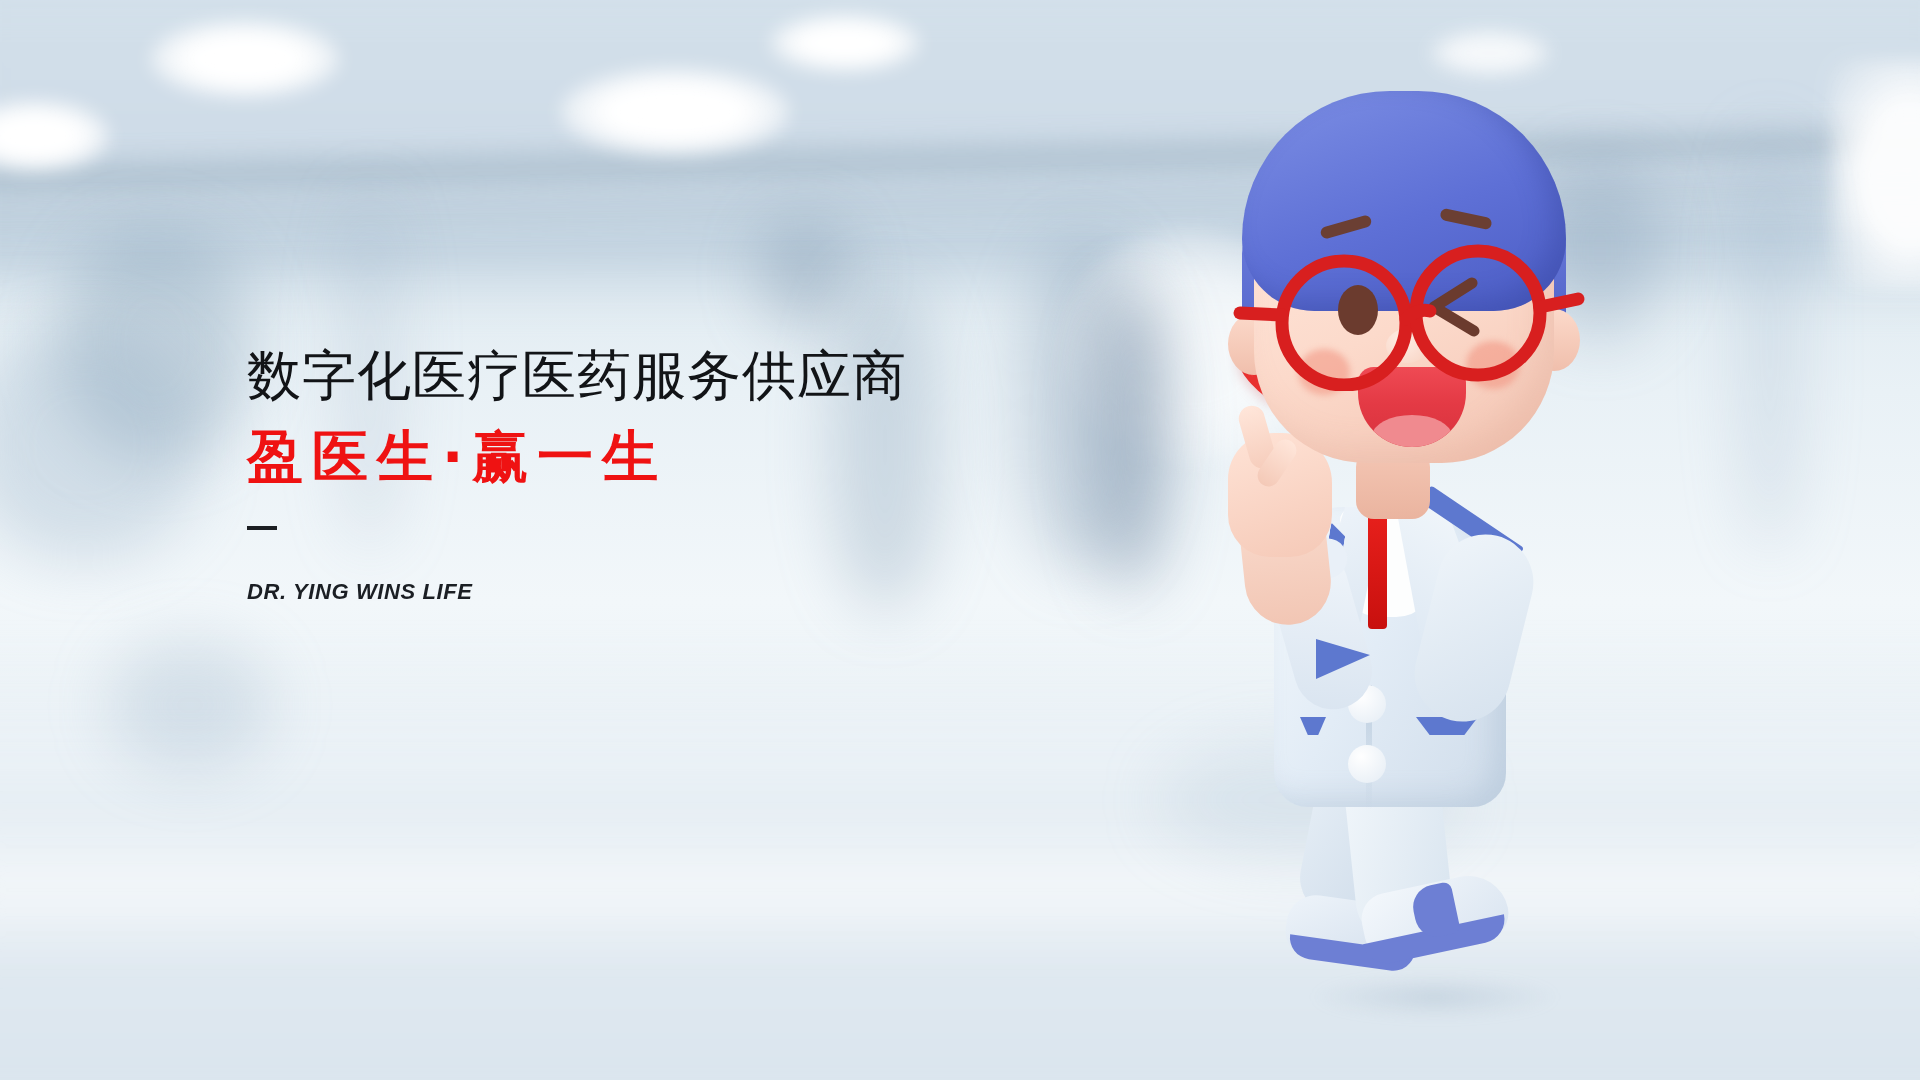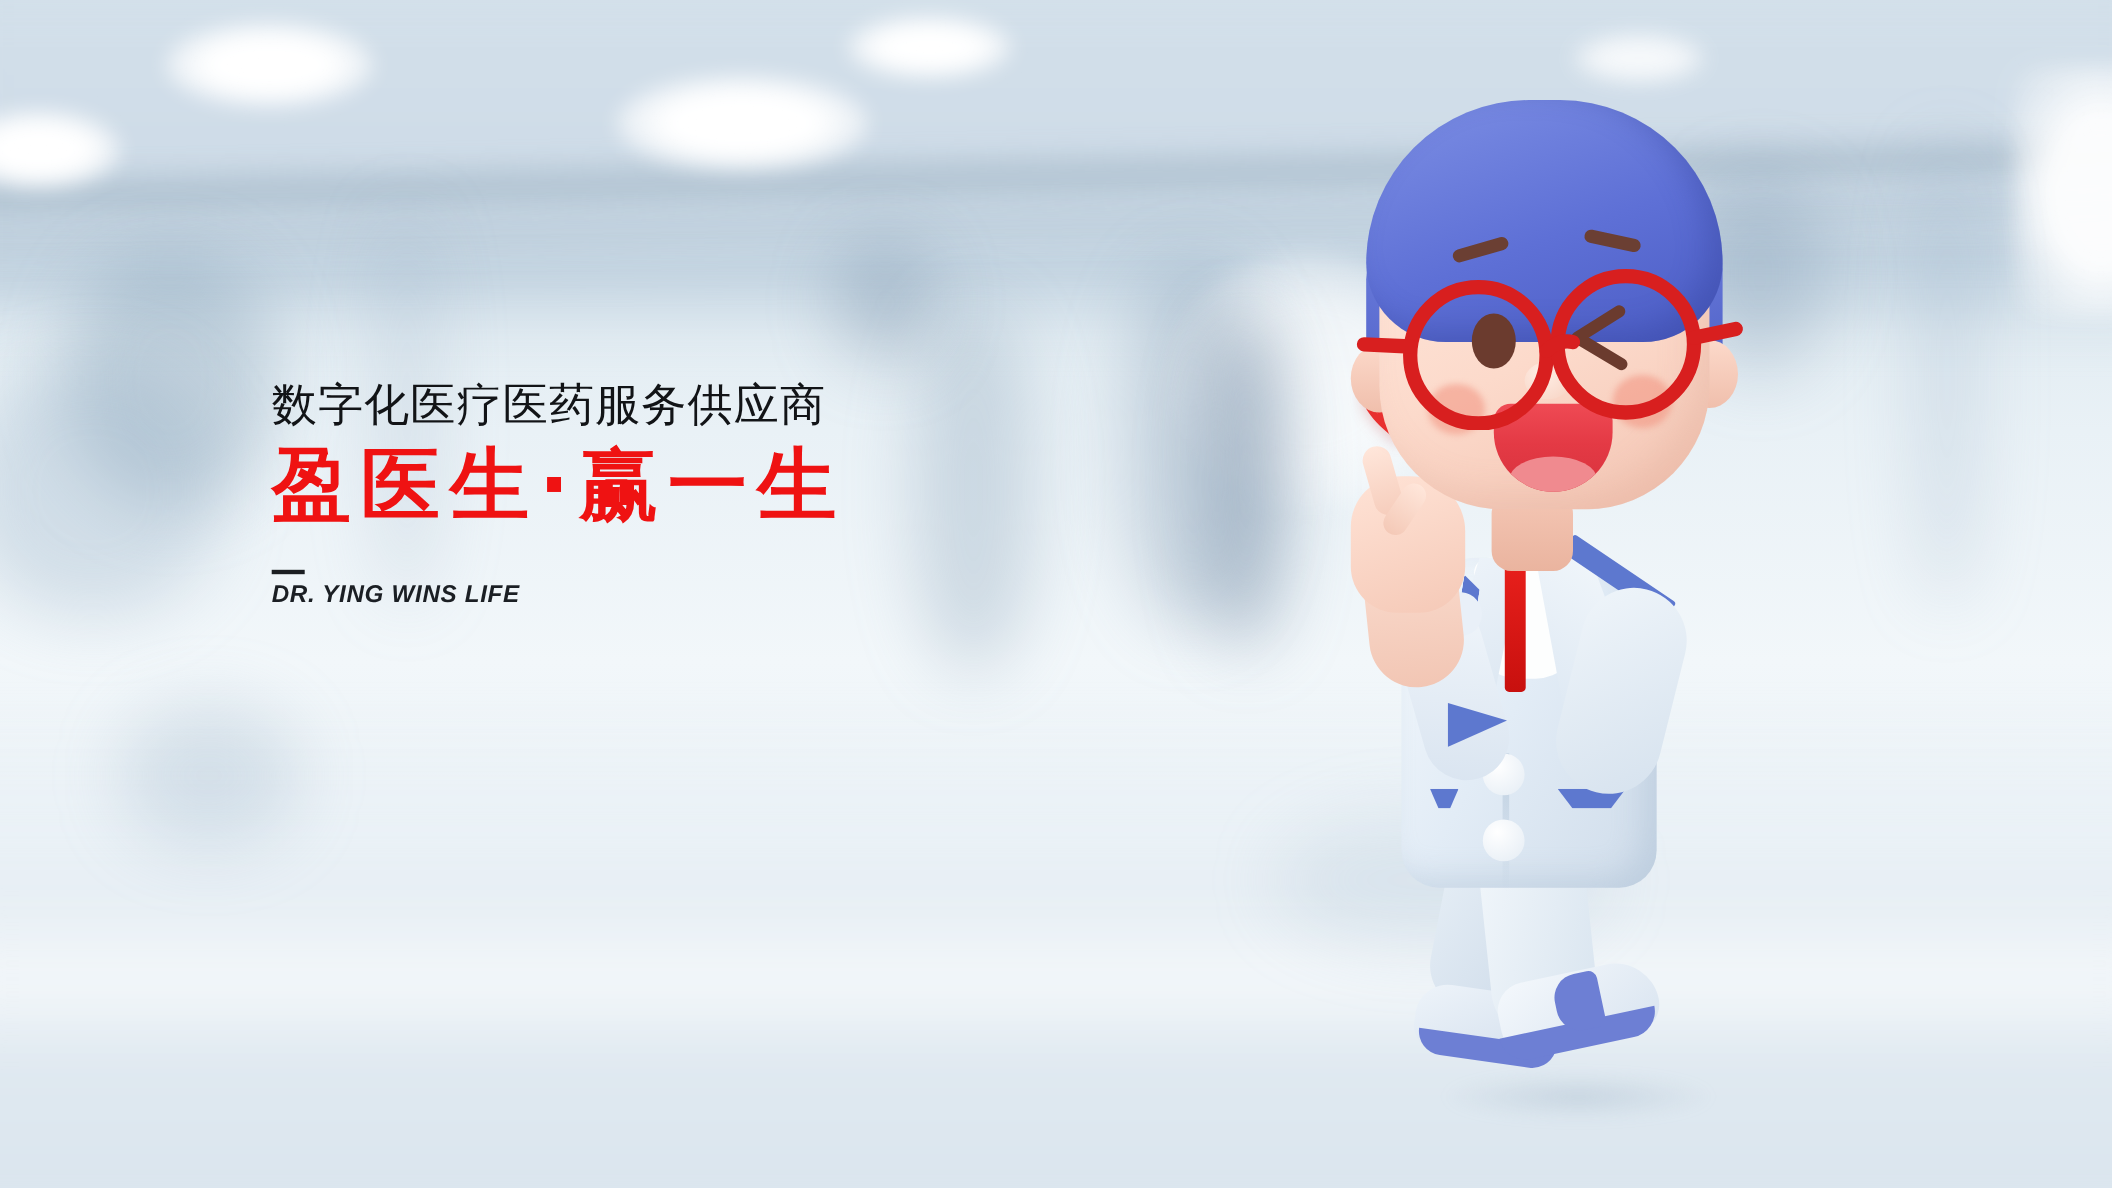--- a/index.html
+++ b/index.html
@@ -51,33 +51,32 @@
   .floor-shine{
     position:absolute; left:-60px; right:-60px; bottom:130px; height:120px;
     background:linear-gradient(180deg,rgba(255,255,255,0),rgba(255,255,255,.75),rgba(255,255,255,0));
     filter:blur(28px);
   }
   .blob{ position:absolute; border-radius:46%; filter:blur(30px); }
 
   
   .copy{ position:absolute; left:247px; top:345px; }
   .subtitle-cn{
-    font-size:41px; line-height:1.15; color:#121417; letter-spacing:1px;
+    font-size:54px; line-height:1.15; color:#121417; letter-spacing:1px;
     font-family:"DejaVu Sans","Liberation Sans",sans-serif; white-space:nowrap;
   }
   .headline-cn{
-    margin-top:10px;
-    font-size:72px; line-height:1.08; color:#ef1212; font-weight:bold;
+    margin-top:20px;
+    font-size:56px; line-height:1.08; color:#ef1212; font-weight:bold;
     letter-spacing:9px; white-space:nowrap;
     font-family:"DejaVu Sans","Liberation Sans",sans-serif;
-    text-align:right;
   }
   .rule{ margin-top:38px; width:30px; height:4px; background:#1b1e22; }
   .en-lines{
-    color:#1b1f24; font-style:italic; font-weight:bold;
+    margin-top:44px; color:#1b1f24; font-style:italic; font-weight:bold;
     font-size:22px; letter-spacing:.6px; line-height:1.62;
   }
 
   
   .character{ position:absolute; left:1190px; top:45px; width:420px; height:990px; }
   .c-layer{ position:absolute; }
 
   
   .ground-shadow{
     left:120px; top:930px; width:250px; height:44px; border-radius:50%;

